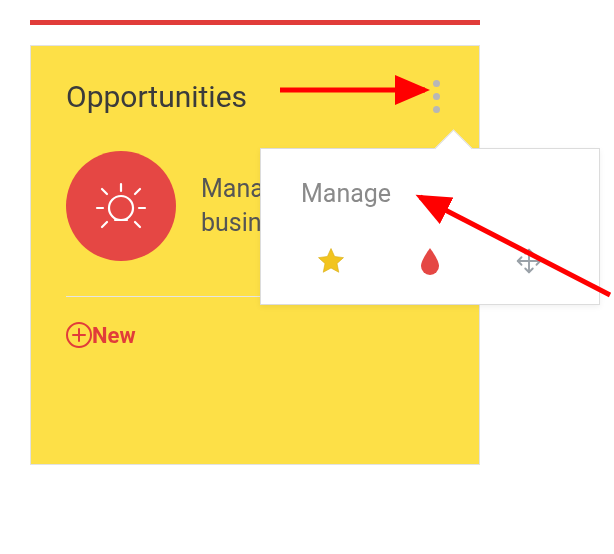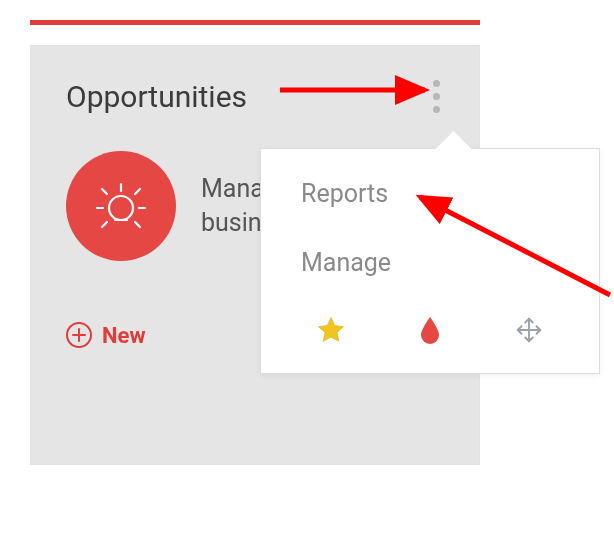--- a/index.html
+++ b/index.html
@@ -29,21 +29,21 @@
   }
 
   .card {
     position: absolute;
     left: 30px;
     top: 45px;
     width: 450px;
     height: 420px;
     border: 1px solid #e2e2e2;
     box-sizing: border-box;
-    background: #e5e5e5;
+    background: #fde047;
   }
 
   .card-header {
     display: flex;
     align-items: center;
     justify-content: space-between;
     padding: 30px 30px 10px 35px;
   }
 
   .card-title {
@@ -90,21 +90,20 @@
   .divider {
     margin: 0 35px;
     height: 1px;
     background: #e5e5e5;
   }
 
   .card-footer {
     padding: 25px 35px;
     display: flex;
     align-items: center;
-    gap: 10px;
     color: #e13c3a;
     font-weight: 700;
     font-size: 22px;
     cursor: pointer;
   }
   .plus-circle {
     width: 26px;
     height: 26px;
     border: 2px solid #e13c3a;
     border-radius: 50%;
@@ -223,21 +222,20 @@
         </svg>
       </span>
       <span>New</span>
     </div>
 
   </div>
 
   <div class="arrow-notch"></div>
 
   <div class="dropdown">
-    <div class="menu-item">Reports</div>
     <div class="menu-item">Manage</div>
 
     <div class="dropdown-actions">
       <div class="act">
         <svg width="30" height="30" viewBox="0 0 24 24">
           <polygon points="12,2 14.9,8.4 22,9.3 16.8,14 18.2,21 12,17.6 5.8,21 7.2,14 2,9.3 9.1,8.4" fill="#f2c41f" stroke="#d9ae14" stroke-width="0.5"></polygon>
         </svg>
       </div>
       <div class="act">
         <svg width="26" height="30" viewBox="0 0 24 30">

